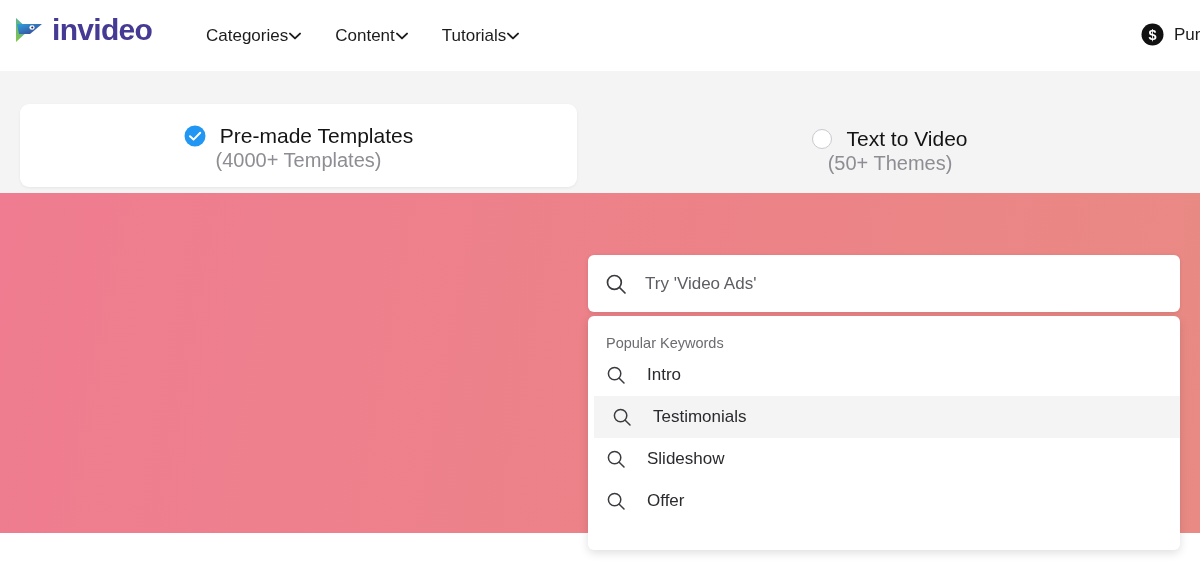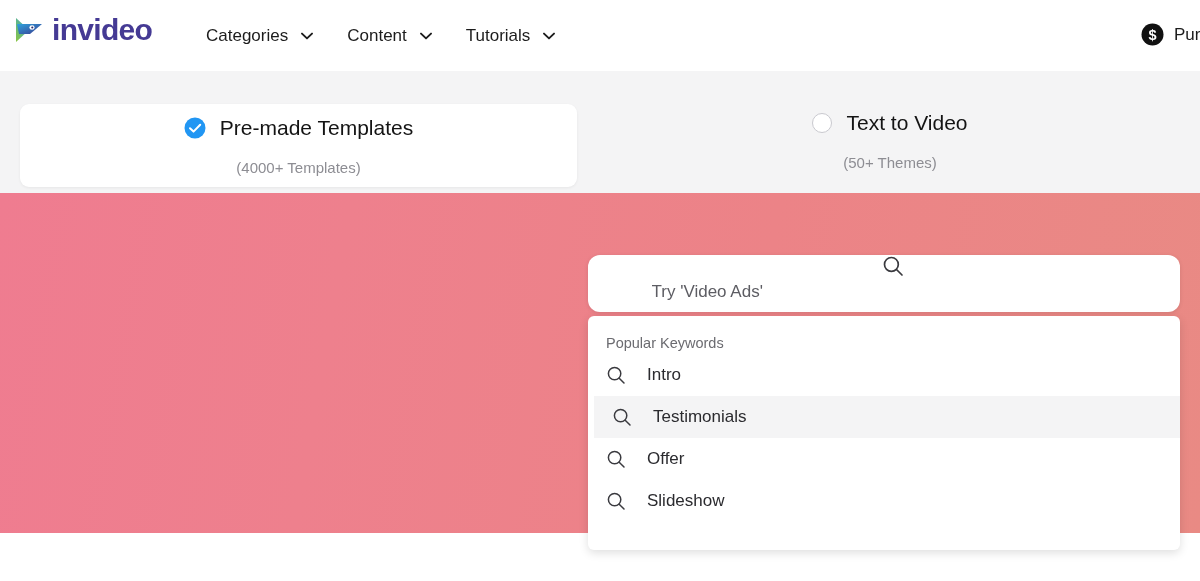--- a/index.html
+++ b/index.html
@@ -27,21 +27,21 @@
     display: flex; align-items: center; gap: 6px;
   }
   .logo-mark { width: 34px; height: 34px; display: block; }
   .logo-text {
     font-size: 30px; font-weight: bold; letter-spacing: -0.7px;
     color: #453a94; line-height: 34px;
   }
 
   .nav { position: absolute; left: 206px; top: 24px; display: flex; align-items: center; gap: 34px; }
   .nav-item {
-    display: flex; align-items: center; gap: 13px;
+    display: flex; align-items: center; gap: 1px;
     font-size: 17px; color: #1c1c1c; line-height: 24px;
     cursor: pointer; white-space: nowrap;
   }
   .chev { display:block; width: 12px; height: 8px; }
 
   .header-right {
     position: absolute; left: 1140px; top: 22px;
     display: flex; align-items: center; gap: 9px; white-space: nowrap;
   }
   .coin-icon { width: 25px; height: 25px; display:block; flex: none; }
@@ -65,45 +65,44 @@
   }
   .toggle-plain {
     position: absolute; top: 19px; left: 600px;
     width: 580px; height: 83px;
     background: transparent;
     display: flex; flex-direction: column; align-items: center; justify-content: flex-end;
     cursor: pointer;
   }
   .toggle-row { display: flex; align-items: center; gap: 14px; }
   .toggle-title { font-size: 21px; color: #141414; line-height: 28px; white-space: nowrap; }
-  .toggle-sub { font-size: 15px; color: #8d8d93; margin-top: 16px; line-height: 20px; white-space: nowrap; }
+  .toggle-sub { font-size: 20px; color: #8d8d93; margin-top: 0; line-height: 20px; white-space: nowrap; }
   .radio-on { width: 22px; height: 22px; display: block; flex: none; }
   .radio-off {
     width: 20px; height: 20px; border-radius: 50%;
     border: 1.6px solid #c9c9cf; background: #fff; flex: none;
   }
 
   
   .hero {
     position: absolute; top: 193px; left: 0;
     width: 1200px; height: 340px;
     background: linear-gradient(100deg, #ef7c90 0%, #ee808d 28%, #ec8387 62%, #e98a84 100%);
   }
 
   
   .search-box {
     position: absolute; top: 255px; left: 588px;
     width: 592px; height: 57px;
     background: #ffffff;
-    border-radius: 12px;
+    border-radius: 6px;
     box-shadow: 0 1px 4px rgba(0,0,0,0.10);
     display: flex; align-items: center;
     padding-left: 17px;
     cursor: text;
-    flex-direction: column;
   }
   .search-icon-lg { width: 22px; height: 22px; display: block; flex: none; }
   .search-input {
     border: none; outline: none; background: transparent;
     margin-left: 18px;
     font-family: "Liberation Sans", sans-serif;
     font-size: 17px; color: #5d5d63;
     width: 500px; height: 30px; line-height: 30px;
   }
   .search-input::placeholder { color: #5d5d63; opacity: 1; }
@@ -257,27 +256,27 @@
       <span class="sugg-label">Testimonials</span>
     </div>
 
     <div class="sugg-item">
       <span>
         <svg class="sugg-icon" viewBox="0 0 20 20">
           <circle cx="8.6" cy="8.6" r="6.2" stroke="#3a3a3f" stroke-width="1.5" fill="none"></circle>
           <line x1="13.2" y1="13.2" x2="18" y2="18" stroke="#3a3a3f" stroke-width="1.5" stroke-linecap="round"></line>
         </svg>
       </span>
+      <span class="sugg-label">Slideshow</span>
+    </div>
+
+    <div class="sugg-item">
+      <span>
+        <svg class="sugg-icon" viewBox="0 0 20 20">
+          <circle cx="8.6" cy="8.6" r="6.2" stroke="#3a3a3f" stroke-width="1.5" fill="none"></circle>
+          <line x1="13.2" y1="13.2" x2="18" y2="18" stroke="#3a3a3f" stroke-width="1.5" stroke-linecap="round"></line>
+        </svg>
+      </span>
       <span class="sugg-label">Offer</span>
     </div>
-
-    <div class="sugg-item">
-      <span>
-        <svg class="sugg-icon" viewBox="0 0 20 20">
-          <circle cx="8.6" cy="8.6" r="6.2" stroke="#3a3a3f" stroke-width="1.5" fill="none"></circle>
-          <line x1="13.2" y1="13.2" x2="18" y2="18" stroke="#3a3a3f" stroke-width="1.5" stroke-linecap="round"></line>
-        </svg>
-      </span>
-      <span class="sugg-label">Slideshow</span>
-    </div>
   </div>
 
 </div>
 
 </body></html>

